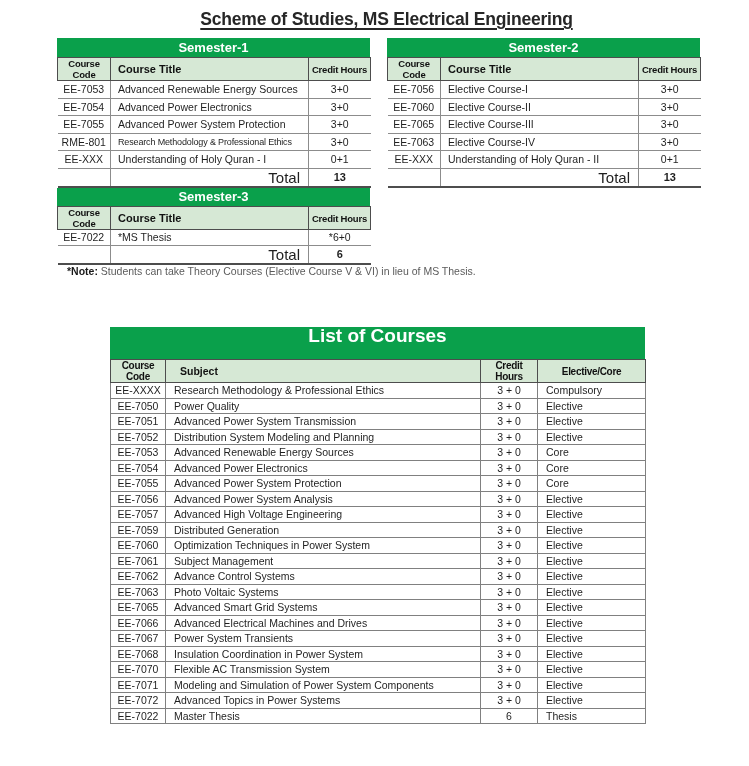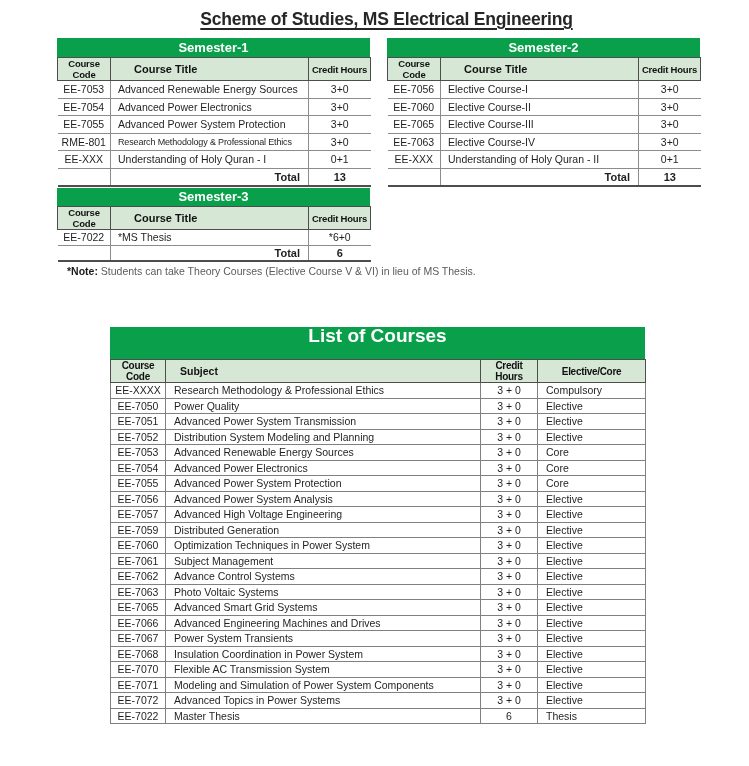--- a/index.html
+++ b/index.html
@@ -28,28 +28,28 @@
   .bar{
     background:var(--header-green);color:#ffffff;font-weight:bold;
     text-align:center;height:19px;line-height:19px;font-size:13px;
   }
   table{width:100%;border-collapse:collapse;table-layout:fixed;}
   
   .sem th{
     background:var(--header-light-green);border:1px solid var(--border-dark);
     font-size:9.5px;height:17px;letter-spacing:-0.2px;text-align:center;color:#111;
   }
-  .sem th:nth-child(2){text-align:left;padding-left:23px;font-size:11px;letter-spacing:0;}
+  .sem th:nth-child(2){text-align:left;padding-left:7px;font-size:11px;letter-spacing:0;}
   .sem td{height:17.5px;font-size:10.5px;border-top:1px solid var(--border-mid);}
   .sem td.code{text-align:center;border-right:1px solid var(--border-mid);}
   .sem td.credit{text-align:center;border-left:1px solid var(--border-mid);}
   .sem td.ctitle{text-align:left;padding-left:7px;white-space:nowrap;overflow:hidden;}
   .sem td.fit{font-size:9px;letter-spacing:-0.15px;}
   .sem .total-row td{border-bottom:2.5px solid var(--border-dark);}
-  .sem .total-row .total-label{text-align:right;font-weight:bold;padding-right:8px;font-size:11px;}
+  .sem .total-row .total-label{text-align:right;font-weight:normal;padding-right:8px;font-size:15px;}
   .sem .total-row .total-value{font-weight:bold;font-size:11px;}
   .sem.compact td{height:15.5px;}
   .sem.compact .bar{height:18px;line-height:18px;}
   
   .note{position:absolute;left:67px;top:265px;font-size:10.5px;}
   .note b{color:#1a1a1a;}
   .note span{color:var(--text-note);}
   
   .course-list .bar{height:32px;line-height:18px;font-size:19px;}
   .course-list table{border:1.5px solid var(--border-dark);}
@@ -307,21 +307,21 @@
           <td class="elect">Elective</td>
         </tr>
         <tr>
           <td class="code2">EE-7065</td>
           <td class="subject">Advanced Smart Grid Systems</td>
           <td class="credit2">3 + 0</td>
           <td class="elect">Elective</td>
         </tr>
         <tr>
           <td class="code2">EE-7066</td>
-          <td class="subject">Advanced Engineering Machines and Drives</td>
+          <td class="subject">Advanced Electrical Machines and Drives</td>
           <td class="credit2">3 + 0</td>
           <td class="elect">Elective</td>
         </tr>
         <tr>
           <td class="code2">EE-7067</td>
           <td class="subject">Power System Transients</td>
           <td class="credit2">3 + 0</td>
           <td class="elect">Elective</td>
         </tr>
         <tr>

